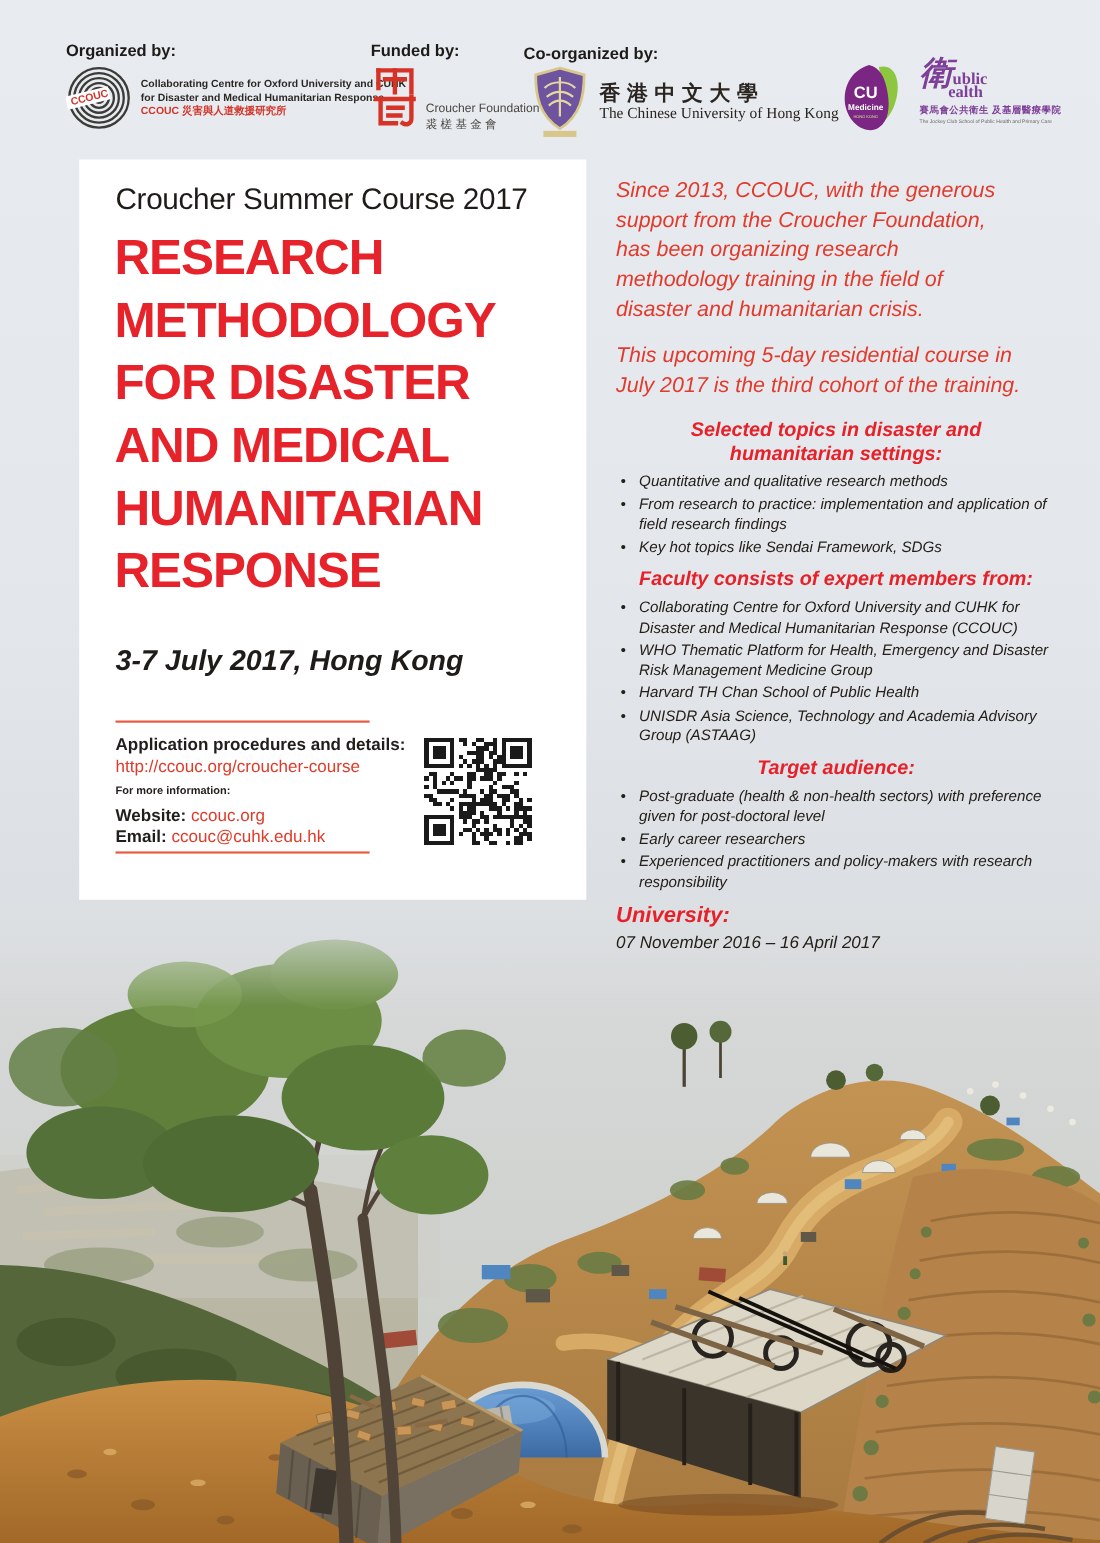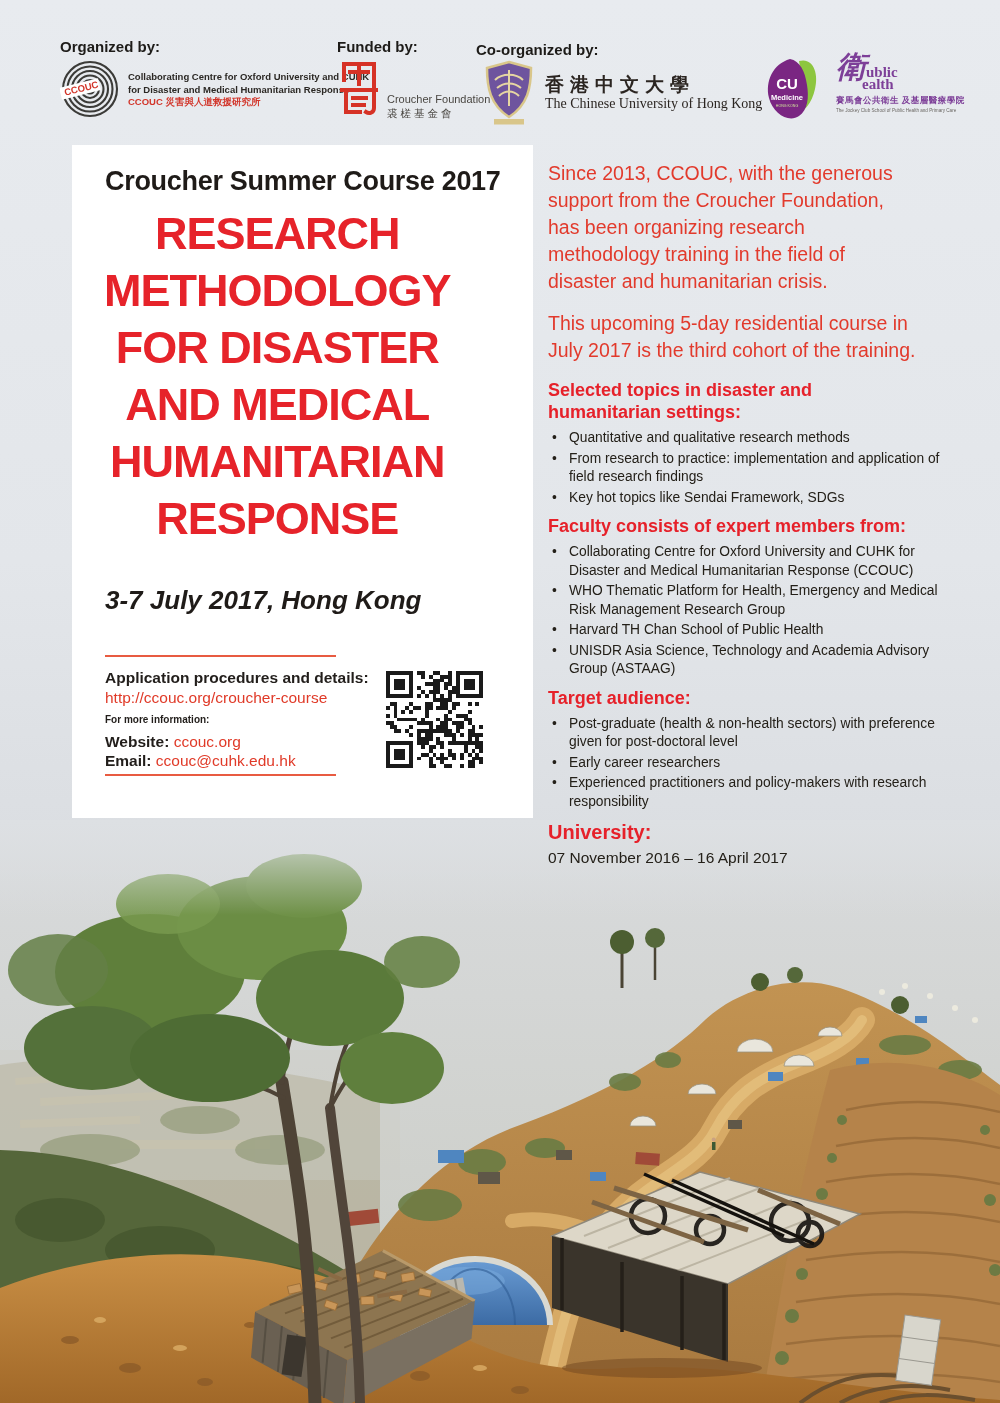--- a/index.html
+++ b/index.html
@@ -19,34 +19,34 @@
   .cuhk-en{position:absolute;left:545px;top:96px;font-size:14px;font-family:"Liberation Serif",serif;color:#2b2521;}
   .ph-block{position:absolute;left:836px;top:58px;width:140px;color:#7d3f98;}
   .ph-row1{line-height:18px;}
   .ph-char{font-size:30px;font-weight:bold;font-style:italic;}
   .ph-latin{font-size:15px;font-weight:bold;font-family:"Liberation Serif",serif;}
   .ph-ealth{display:block;margin-left:26px;margin-top:-6px;}
   .ph-cn{font-size:8.5px;font-weight:bold;margin-top:2px;letter-spacing:.5px;}
   .ph-en{font-size:4.6px;color:#6b6763;margin-top:1px;}
   
   #card{position:absolute;left:72px;top:145px;width:461px;height:673px;background:#ffffff;}
-  .kicker{position:absolute;left:33px;top:21px;font-size:27px;font-weight:bold;color:#1f1b18;letter-spacing:-.3px;}
-  .big-title{position:absolute;left:32px;top:60px;font-size:45px;font-weight:bold;line-height:57px;letter-spacing:-1px;color:#e6232a;text-align:center;}
+  .kicker{position:absolute;left:33px;top:21px;font-size:27px;font-weight:normal;color:#1f1b18;letter-spacing:-.3px;}
+  .big-title{position:absolute;left:32px;top:60px;font-size:45px;font-weight:bold;line-height:57px;letter-spacing:-1px;color:#e6232a;}
   .date-loc{position:absolute;left:33px;top:440px;font-size:26px;font-weight:bold;font-style:italic;color:#1f1b18;}
   .rule{position:absolute;left:33px;width:231px;height:2px;background:#e85b41;}
   .app-label{position:absolute;left:33px;top:524px;font-size:15.5px;font-weight:bold;color:#221e1b;}
   .app-url{position:absolute;left:33px;top:544px;font-size:15.5px;color:#e03a28;text-decoration:none;}
   .more-label{position:absolute;left:33px;top:569px;font-size:10px;font-weight:bold;color:#221e1b;}
   .kv{position:absolute;left:33px;font-size:15.5px;font-weight:bold;color:#221e1b;}
   .kv .v{font-weight:normal;color:#e03a28;text-decoration:none;}
   #qr{position:absolute;left:306px;top:518px;width:113px;height:113px;background:#fff;}
   
-  #rightcol{position:absolute;left:548px;top:160px;width:400px;}
+  #rightcol{position:absolute;left:560px;top:160px;width:400px;font-style:italic;}
   .intro{font-size:19.5px;line-height:27px;color:#e23a2c;margin:0 0 15px 0;white-space:nowrap;}
-  .sec-h{font-size:18px;font-weight:bold;line-height:22px;color:#e6212a;margin:8px 0 6px 0;}
+  .sec-h{font-size:18px;font-weight:bold;line-height:22px;color:#e6212a;margin:8px 0 6px 0;text-align:center;}
   ul.blts{margin:0;padding:0;list-style:none;}
   ul.blts li{position:relative;font-size:13.8px;line-height:18.5px;padding-left:21px;margin-bottom:2px;color:#242019;}
   ul.blts li::before{content:"\2022";position:absolute;left:4px;top:0;}
   .app-h{font-size:20px;font-weight:bold;color:#e6212a;margin:10px 0 5px 0;}
   .app-period{font-size:15.5px;color:#242019;}
   
   #photo{position:absolute;left:0;top:820px;width:1000px;height:583px;}
 </style>
 </head>
 <body>
@@ -787,21 +787,21 @@
       <li>Quantitative and qualitative research methods</li>
       <li>From research to practice: implementation and application of field research findings</li>
       <li>Key hot topics like Sendai Framework, SDGs</li>
     </ul>
 
     <div class="sec-h">
       <div>Faculty consists of expert members from:</div>
     </div>
     <ul class="blts">
       <li>Collaborating Centre for Oxford University and CUHK for Disaster and Medical Humanitarian Response (CCOUC)</li>
-      <li>WHO Thematic Platform for Health, Emergency and Medical Risk Management Research Group</li>
+      <li>WHO Thematic Platform for Health, Emergency and Disaster Risk Management Medicine Group</li>
       <li>Harvard TH Chan School of Public Health</li>
       <li>UNISDR Asia Science, Technology and Academia Advisory Group (ASTAAG)</li>
     </ul>
 
     <div class="sec-h">
       <div>Target audience:</div>
     </div>
     <ul class="blts">
       <li>Post-graduate (health &amp; non-health sectors) with preference given for post-doctoral level</li>
       <li>Early career researchers</li>

